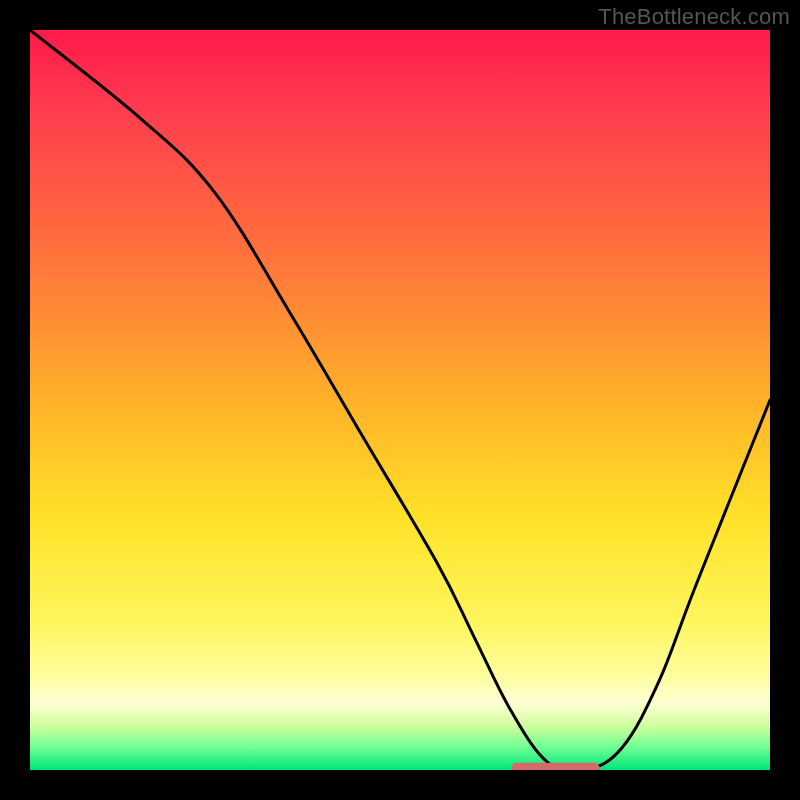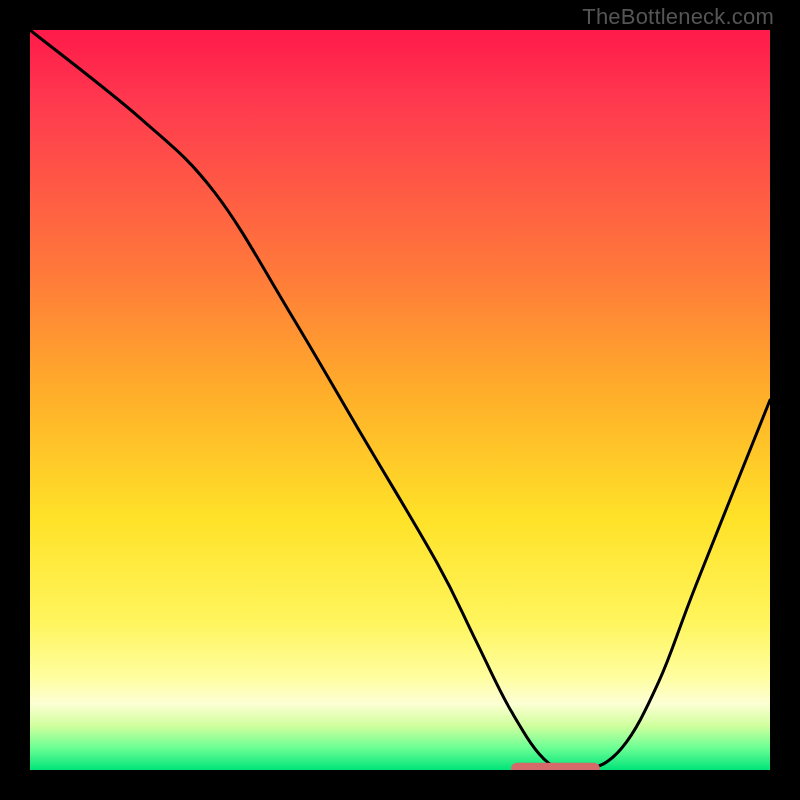--- a/index.html
+++ b/index.html
@@ -13,21 +13,21 @@
   }
   .canvas {
     position: relative;
     width: 800px;
     height: 800px;
     background: #000;
   }
   .watermark {
     position: absolute;
     top: 4px;
-    right: 26px;
+    right: 10px;
     color: #555;
     font-size: 22px;
     font-weight: 500;
     font-family: Arial, sans-serif;
     letter-spacing: 0.2px;
     z-index: 10;
     text-align: right;
   }
   .plot {
     position: absolute;

